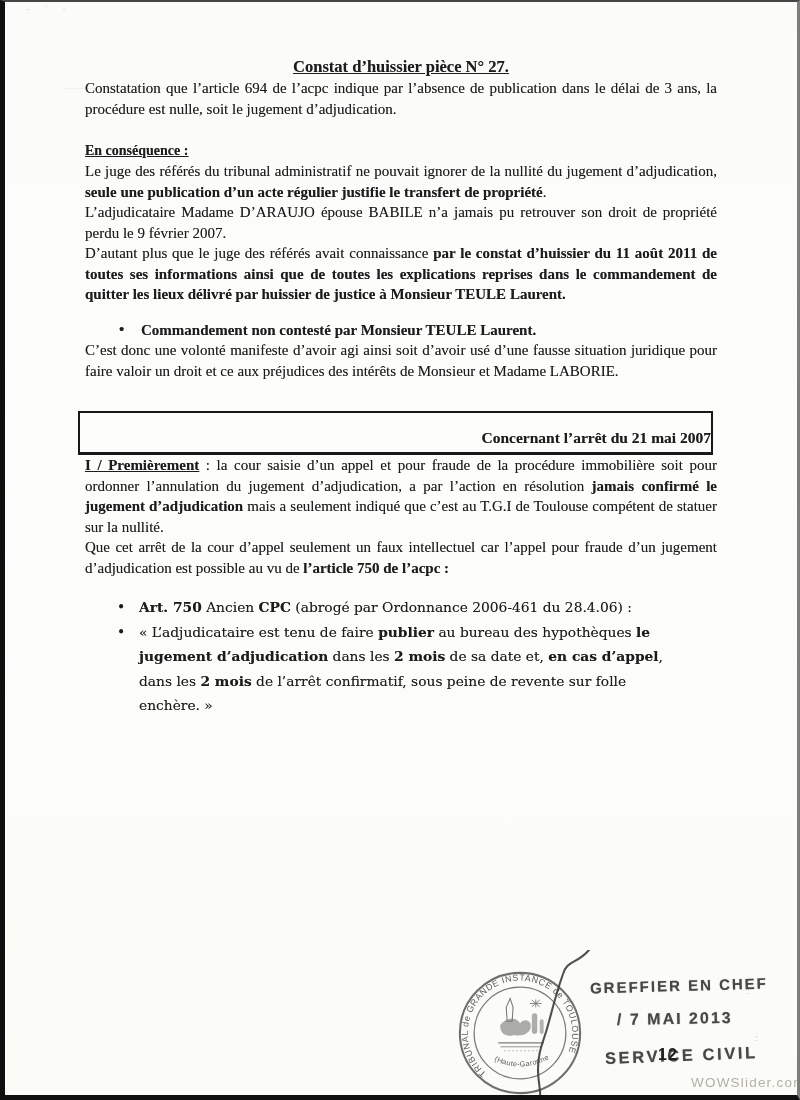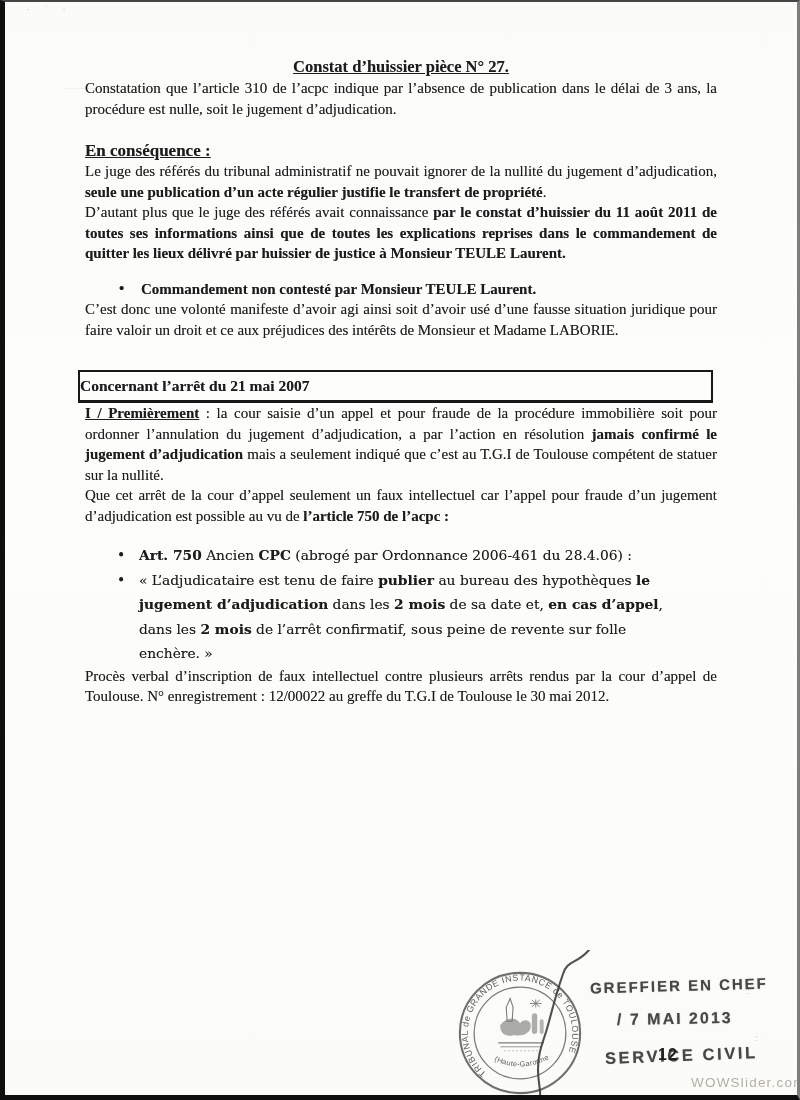--- a/index.html
+++ b/index.html
@@ -29,21 +29,21 @@
   .j{text-align:justify;}
   p.para{margin:0;}
   .title{
     margin:54px 0 0 0;
     text-align:center;
     font-size:16.5px;
     font-weight:normal;
     line-height:22px;
   }
   .subhead{
-    margin:0;font-size:17px;font-weight:normal;line-height:21px;
+    margin:0;font-size:14px;font-weight:normal;line-height:21px;
   }
   .mt-p1{margin-top:27px;}
   .mt-h1{margin-top:21px;}
   .mt-p2{margin-top:11px;}
   .mt-p3{margin-top:12px;}
   .mt-p4{margin-top:15px;}
   .mt-p5{margin-top:15px;}
   .mt-p6{margin-top:29px;}
   .mt-p7{margin-top:13px;}
   .mt-h2{margin-top:21px;}
@@ -59,22 +59,22 @@
   }
   ul.list-main li::before{
     content:"\2022";
     position:absolute;left:2px;top:-1px;
     font-size:15px;font-weight:bold;
   }
   .boxhead{
     margin:30px 4px 0 -7px;
     border:2px solid #181818;
     border-bottom-width:3px;
-    padding:3px 0 4px 0;
-    text-align:left;
+    padding:14px 0 4px 0;
+    text-align:right;
     font-size:15.5px;
     line-height:21px;
     background:#fdfdfc;
   }
   ul.list-alt{
     list-style:none;
     margin:17px 42px 0 30px;
     padding:0;
     font-family:"DejaVu Serif", serif;
     font-size:13.8px;
@@ -143,26 +143,27 @@
 
 <div class="page">
 
   <span class="speck speck-a">· ˙ ·</span>
   <span class="speck speck-b"></span>
 
   <div class="content">
 
     <h1 class="title"><span class="b u">Constat d’huissier pièce N° 27.</span></h1>
 
-    <p class="para j mt-p1"><span>Constatation  que l’article 310 de l’acpc indique par l’absence de publication dans le délai de 3 ans, la procédure est nulle, soit le jugement d’adjudication.</span></p>
+    <p class="para j mt-p1"><span>Constatation  que l’article 694 de l’acpc indique par l’absence de publication dans le délai de 3 ans, la procédure est nulle, soit le jugement d’adjudication.</span></p>
 
     <h2 class="subhead mt-h1"><span class="b u">En conséquence :</span></h2>
 
     <p class="para j mt-p2"><span>Le juge des référés du tribunal administratif ne pouvait ignorer de la nullité du jugement d’adjudication, </span><span class="b">seule une publication d’un acte régulier justifie le transfert de propriété</span><span>.</span></p>
 
+    <p class="para j mt-p3"><span>L’adjudicataire Madame D’ARAUJO épouse BABILE n’a jamais pu retrouver son droit de propriété perdu le 9 février 2007.</span></p>
 
     <p class="para j mt-p4"><span>D’autant plus que le juge des référés avait connaissance </span><span class="b">par le constat d’huissier du 11 août 2011 de toutes ses informations ainsi que de toutes les explications reprises dans le commandement de quitter les lieux délivré par huissier de justice à Monsieur TEULE Laurent.</span></p>
 
     <ul class="list-main">
       <li><span class="b">Commandement non contesté par Monsieur TEULE Laurent.</span></li>
     </ul>
 
     <p class="para j mt-p5"><span>C’est donc une volonté manifeste d’avoir agi ainsi soit d’avoir usé d’une fausse situation juridique pour faire valoir un droit et ce aux préjudices des intérêts de Monsieur et Madame LABORIE.</span></p>
 
     <div class="boxhead"><span class="b">Concernant l’arrêt du 21 mai 2007</span></div>
@@ -170,21 +171,20 @@
     <p class="para j mt-p6"><span class="b u">I / Premièrement</span><span> : la cour saisie d’un appel et pour fraude de la procédure immobilière soit pour ordonner l’annulation du jugement d’adjudication, a par l’action en résolution </span><span class="b">jamais confirmé le jugement d’adjudication</span><span> mais a seulement indiqué que c’est au T.G.I de Toulouse compétent de statuer sur la nullité.</span></p>
 
     <p class="para j mt-p7"><span>Que cet arrêt de la cour d’appel seulement un faux intellectuel car l’appel pour fraude d’un jugement d’adjudication est possible au vu de </span><span class="b">l’article 750 de l’acpc :</span></p>
 
     <ul class="list-alt">
       <li><span class="b">Art. 750</span><span> Ancien </span><span class="b">CPC</span><span> (abrogé par Ordonnance 2006-461 du 28.4.06) :</span></li>
       <li><span>« L’adjudicataire est tenu de faire </span><span class="b">publier</span><span> au bureau des hypothèques </span><span class="b">le jugement d’adjudication</span><span> dans les </span><span class="b">2 mois</span><span> de sa date et, </span><span class="b">en cas d’appel</span><span>, dans les </span><span class="b">2 mois</span><span> de l’arrêt confirmatif, sous peine de revente sur folle enchère. »</span></li>
     </ul>
 
 
-    <p class="para j mt-p8"><span>Procès verbal d’inscription de faux intellectuel contre plusieurs arrêts rendus par la cour d’appel de Toulouse. N° enregistrement : 12/00022 au greffe du T.G.I de Toulouse le 30 mai 2012.</span></p>
 
   </div>
 
   <svg class="seal" viewBox="0 0 140 140" aria-hidden="true">
     <defs>
       <path id="arcTop" d="M 36,110.6 A 53,53 0 1 1 104,110.6" fill="none"></path>
       <path id="arcBot" d="M 40,96 Q 70,112 100,96" fill="none"></path>
     </defs>
     <circle cx="70" cy="70" r="61" fill="none" stroke="#565656" stroke-width="2.1" opacity=".85"></circle>
     <circle cx="70" cy="70" r="46.5" fill="none" stroke="#5a5a5a" stroke-width="1.3" opacity=".8"></circle>

